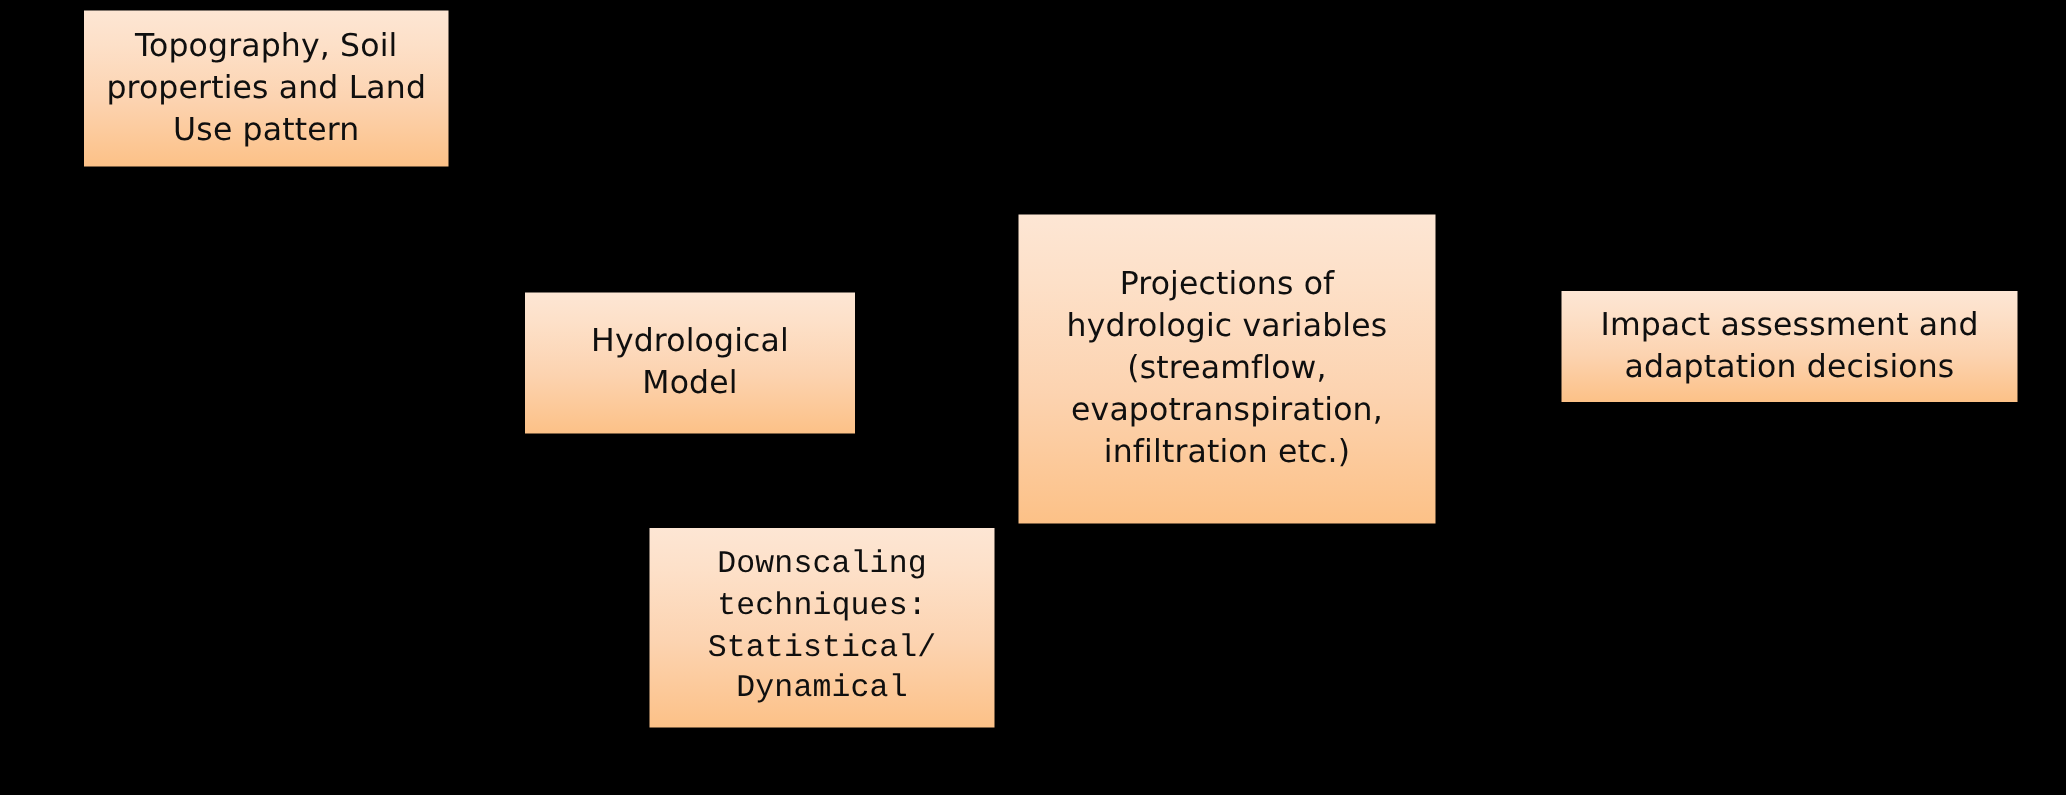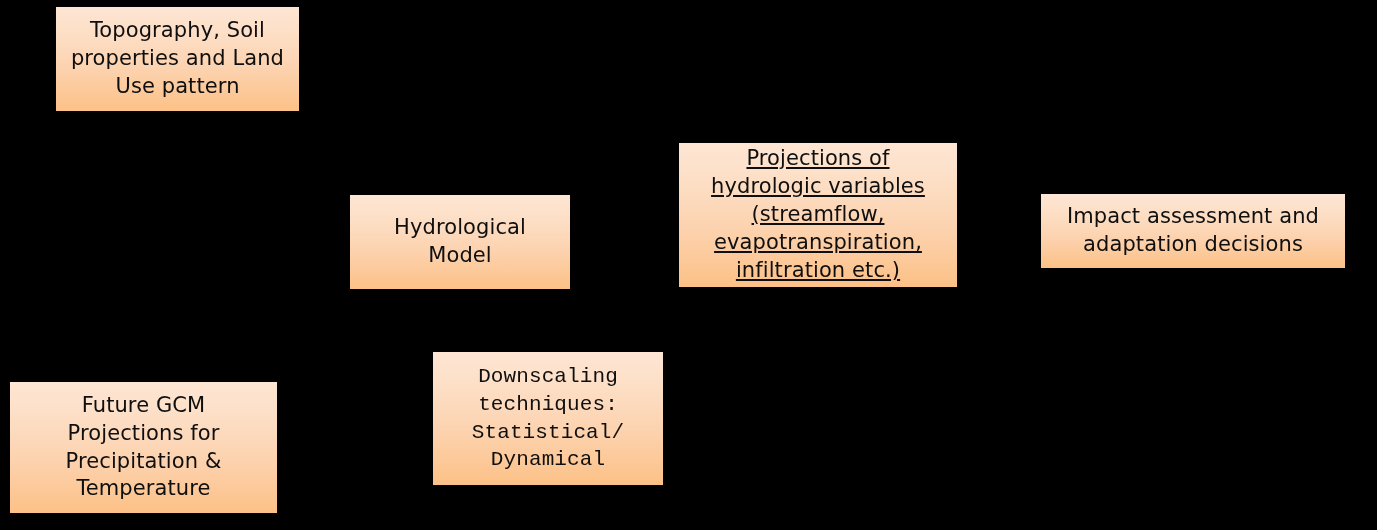--- a/index.html
+++ b/index.html
@@ -31,21 +31,21 @@
     padding: 2px 6px;
     white-space: pre-line;
   }
   .node .label {
     display: block;
     width: 100%;
   }
   
   #node-topography { left: 10px;   top: 7px;   width: 243px; height: 104px; margin-left: 46px; }
   #node-hydrological-model { left: 350px;  top: 195px; width: 220px; height: 94px; }
-  #node-projections { left: 679px;  top: 143px; width: 278px; height: 144px; text-decoration: underline; }
+  #node-projections { left: 679px;  top: 143px; width: 278px; height: 206px; }
   #node-impact { left: 1041px; top: 194px; width: 304px; height: 74px; }
   #node-gcm { left: 10px;   top: 382px; width: 267px; height: 131px; }
   #node-downscaling { left: 433px;  top: 352px; width: 230px; height: 133px; font-family: Liberation Mono, monospace; }
 </style>
 </head>
 <body>
 
 <div id="canvas">
 
   <div class="node" id="node-topography">
@@ -65,26 +65,20 @@
 (streamflow,
 evapotranspiration,
 infiltration etc.)</span>
   </div>
 
   <div class="node" id="node-impact">
     <span class="label">Impact  assessment and
 adaptation decisions</span>
   </div>
 
-  <div class="node" id="node-gcm">
-    <span class="label">Future GCM
-Projections for
-Precipitation &amp;
-Temperature</span>
-  </div>
 
   <div class="node" id="node-downscaling">
     <span class="label">Downscaling
 techniques:
 Statistical/
 Dynamical</span>
   </div>
 
 </div>
 

